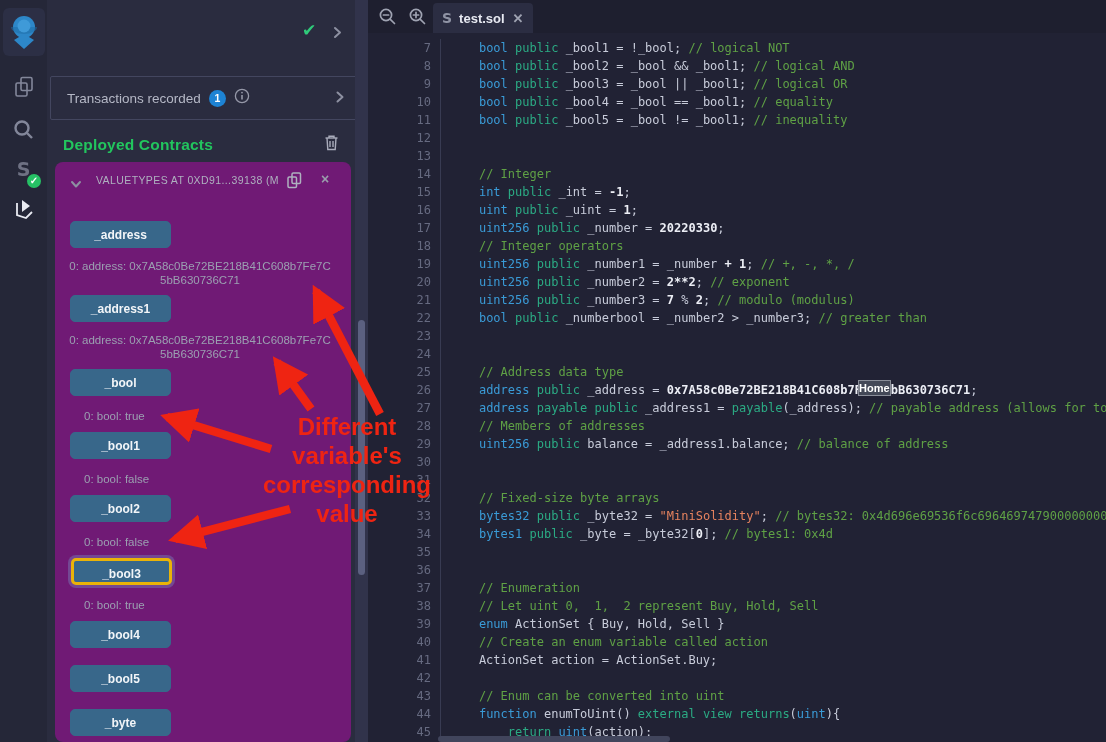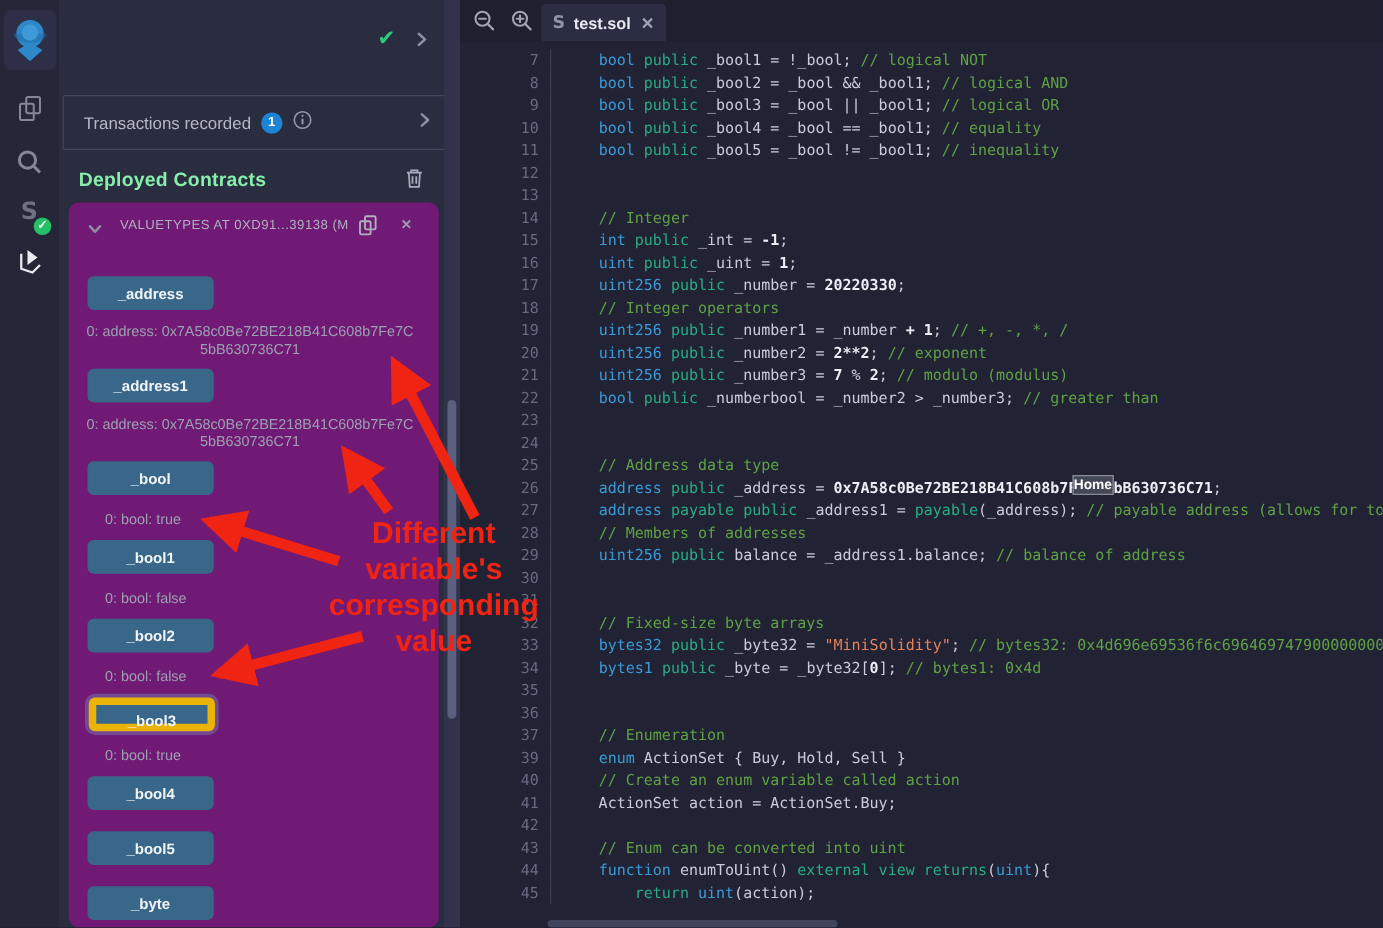--- a/index.html
+++ b/index.html
@@ -29,38 +29,38 @@
 
   #tx-box{position:absolute;left:3px;top:76px;width:305px;height:42px;border:1px solid #43465f;
           border-radius:2px;display:flex;align-items:center;cursor:pointer;}
   #tx-label{margin-left:16px;font-size:13.5px;color:#b5b8c6;}
   #tx-badge{margin-left:8px;width:17px;height:17px;border-radius:50%;background:#1d83d4;color:#fff;
             font-size:10.5px;line-height:17px;text-align:center;font-weight:bold;}
   #tx-info{margin-left:8px;}
   #tx-chev{margin-left:auto;margin-right:12px;}
 
   #dc-row{position:absolute;left:16px;top:134px;width:276px;display:flex;align-items:center;}
-  #dc-heading{margin:0;font-size:15.5px;font-weight:bold;color:#86efac;letter-spacing:.2px;}
+  #dc-heading{margin:0;font-size:15.5px;font-weight:bold;color:#22c55e;letter-spacing:.2px;}
   #dc-trash{margin-left:auto;cursor:pointer;}
   #dc-trash svg{stroke:#a9acbb;fill:none;stroke-width:1.4px;}
 
   #card{position:absolute;left:8px;top:162px;width:296px;height:580px;background:#701a75;
         border-radius:8px;}
   #card-head{position:relative;height:38px;}
   #card-caret{position:absolute;left:15px;top:13px;cursor:pointer;}
   #card-title{position:absolute;left:41px;top:12px;font-size:10.5px;letter-spacing:.4px;color:#aeb1bf;}
   #card-copy{position:absolute;left:231px;top:9px;cursor:pointer;}
   #card-copy svg{stroke:#aeb1bf;fill:none;stroke-width:1.5px;}
   #card-close{position:absolute;left:266px;top:9px;font-size:14px;font-weight:bold;color:#9a9dac;cursor:pointer;}
 
   #contract-items{padding-top:21px;}
   .var-btn{display:block;margin-left:15px;width:101px;height:27px;background:#38678a;border:1px solid #38678a;
            border-radius:5px;color:#f2f5f8;font-size:12px;font-weight:bold;text-align:center;
            line-height:25px;cursor:pointer;font-family:"Liberation Sans",sans-serif;}
-  .var-btn.focused{border:6px solid #eab308;box-shadow:0 0 0 3px rgba(125,180,220,.30);margin-left:16px;}
+  .var-btn.focused{border:3px solid #eab308;box-shadow:0 0 0 3px rgba(125,180,220,.30);margin-left:16px;}
   .val-addr{margin:11px 0 8px 14px;width:262px;height:28px;font-size:11.5px;line-height:14px;
             color:#9ba0b1;text-align:center;word-break:break-all;}
   .val-bool{margin:13px 0 9px 29px;height:14px;font-size:11.5px;line-height:14px;color:#9ba0b1;text-align:left;}
   .no-val{margin-bottom:17px;}
 
   
   #gutter{position:absolute;left:355px;top:0;width:13px;height:742px;background:#31334b;}
   #gutter .thumb{position:absolute;left:3px;top:320px;width:7px;height:255px;border-radius:4px;background:#5b6080;cursor:pointer;}
 
   
@@ -263,20 +263,21 @@
           <div class="code-line"><span class="ln">28</span><span class="ct"><span class="tk-id">    </span><span class="tk-com">// Members of addresses</span></span></div>
           <div class="code-line"><span class="ln">29</span><span class="ct"><span class="tk-id">    </span><span class="tk-kw">uint256</span><span class="tk-id"> </span><span class="tk-mod">public</span><span class="tk-id"> balance = _address1.balance; </span><span class="tk-com">// balance of address</span></span></div>
           <div class="code-line"><span class="ln">30</span><span class="ct"></span></div>
           <div class="code-line"><span class="ln">31</span><span class="ct"></span></div>
           <div class="code-line"><span class="ln">32</span><span class="ct"><span class="tk-id">    </span><span class="tk-com">// Fixed-size byte arrays</span></span></div>
           <div class="code-line"><span class="ln">33</span><span class="ct"><span class="tk-id">    </span><span class="tk-kw">bytes32</span><span class="tk-id"> </span><span class="tk-mod">public</span><span class="tk-id"> _byte32 = </span><span class="tk-str">"MiniSolidity"</span><span class="tk-id">; </span><span class="tk-com">// bytes32: 0x4d696e69536f6c69646974790000000000000000000000000000000000000000</span></span></div>
           <div class="code-line"><span class="ln">34</span><span class="ct"><span class="tk-id">    </span><span class="tk-kw">bytes1</span><span class="tk-id"> </span><span class="tk-mod">public</span><span class="tk-id"> _byte = _byte32[</span><span class="tk-num">0</span><span class="tk-id">]; </span><span class="tk-com">// bytes1: 0x4d</span></span></div>
           <div class="code-line"><span class="ln">35</span><span class="ct"></span></div>
           <div class="code-line"><span class="ln">36</span><span class="ct"></span></div>
           <div class="code-line"><span class="ln">37</span><span class="ct"><span class="tk-id">    </span><span class="tk-com">// Enumeration</span></span></div>
+          <div class="code-line"><span class="ln">38</span><span class="ct"><span class="tk-id">    </span><span class="tk-com">// Let uint 0,  1,  2 represent Buy, Hold, Sell</span></span></div>
           <div class="code-line"><span class="ln">39</span><span class="ct"><span class="tk-id">    </span><span class="tk-kw">enum</span><span class="tk-id"> ActionSet { Buy, Hold, Sell }</span></span></div>
           <div class="code-line"><span class="ln">40</span><span class="ct"><span class="tk-id">    </span><span class="tk-com">// Create an enum variable called action</span></span></div>
           <div class="code-line"><span class="ln">41</span><span class="ct"><span class="tk-id">    ActionSet action = ActionSet.Buy;</span></span></div>
           <div class="code-line"><span class="ln">42</span><span class="ct"></span></div>
           <div class="code-line"><span class="ln">43</span><span class="ct"><span class="tk-id">    </span><span class="tk-com">// Enum can be converted into uint</span></span></div>
           <div class="code-line"><span class="ln">44</span><span class="ct"><span class="tk-id">    </span><span class="tk-kw">function</span><span class="tk-id"> enumToUint() </span><span class="tk-mod">external</span><span class="tk-id"> </span><span class="tk-mod">view</span><span class="tk-id"> </span><span class="tk-mod">returns</span><span class="tk-id">(</span><span class="tk-kw">uint</span><span class="tk-id">){</span></span></div>
           <div class="code-line"><span class="ln">45</span><span class="ct"><span class="tk-id">        </span><span class="tk-mod">return</span><span class="tk-id"> </span><span class="tk-kw">uint</span><span class="tk-id">(action);</span></span></div>
         </div>
       <div id="hscroll"></div>
     </div>

